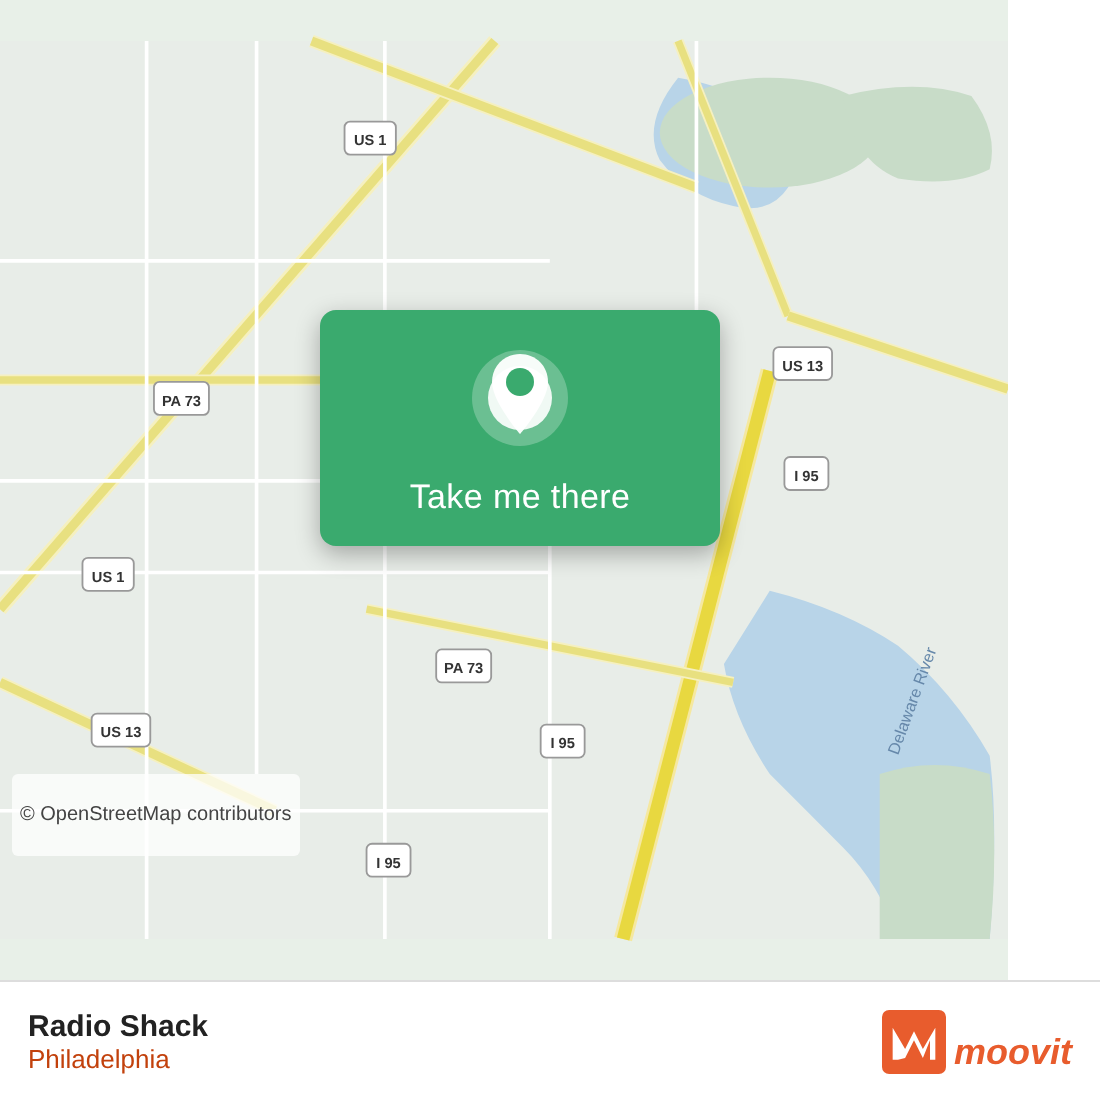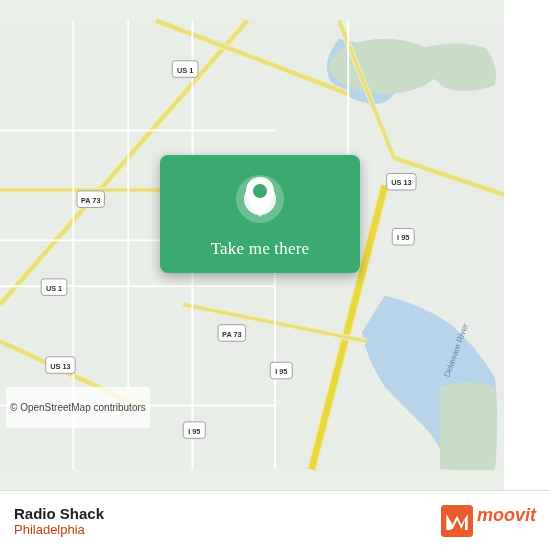--- a/index.html
+++ b/index.html
@@ -35,21 +35,20 @@
       left: 160px;
       width: 200px;
       background: #3aaa6e;
       border-radius: 8px;
       display: flex;
       flex-direction: column;
       align-items: center;
       padding: 18px 16px 14px 16px;
       box-shadow: 0 4px 12px rgba(0,0,0,0.3);
       z-index: 10;
-      font-family: Liberation Serif, serif;
     }
 
     #location-pin-icon {
       width: 52px;
       height: 52px;
       margin-bottom: 14px;
     }
 
     #take-me-there-label {
       color: #fff;
@@ -81,21 +80,21 @@
       color: #222;
     }
 
     #place-city {
       font-size: 13px;
       color: #c2410c;
     }
 
     #moovit-logo {
       display: flex;
-      align-items: flex-start;
+      align-items: flex-end;
       gap: 4px;
       padding-left: 48px;
     }
 
     #moovit-m-icon {
       width: 32px;
       height: 32px;
     }
 
     #moovit-text {

